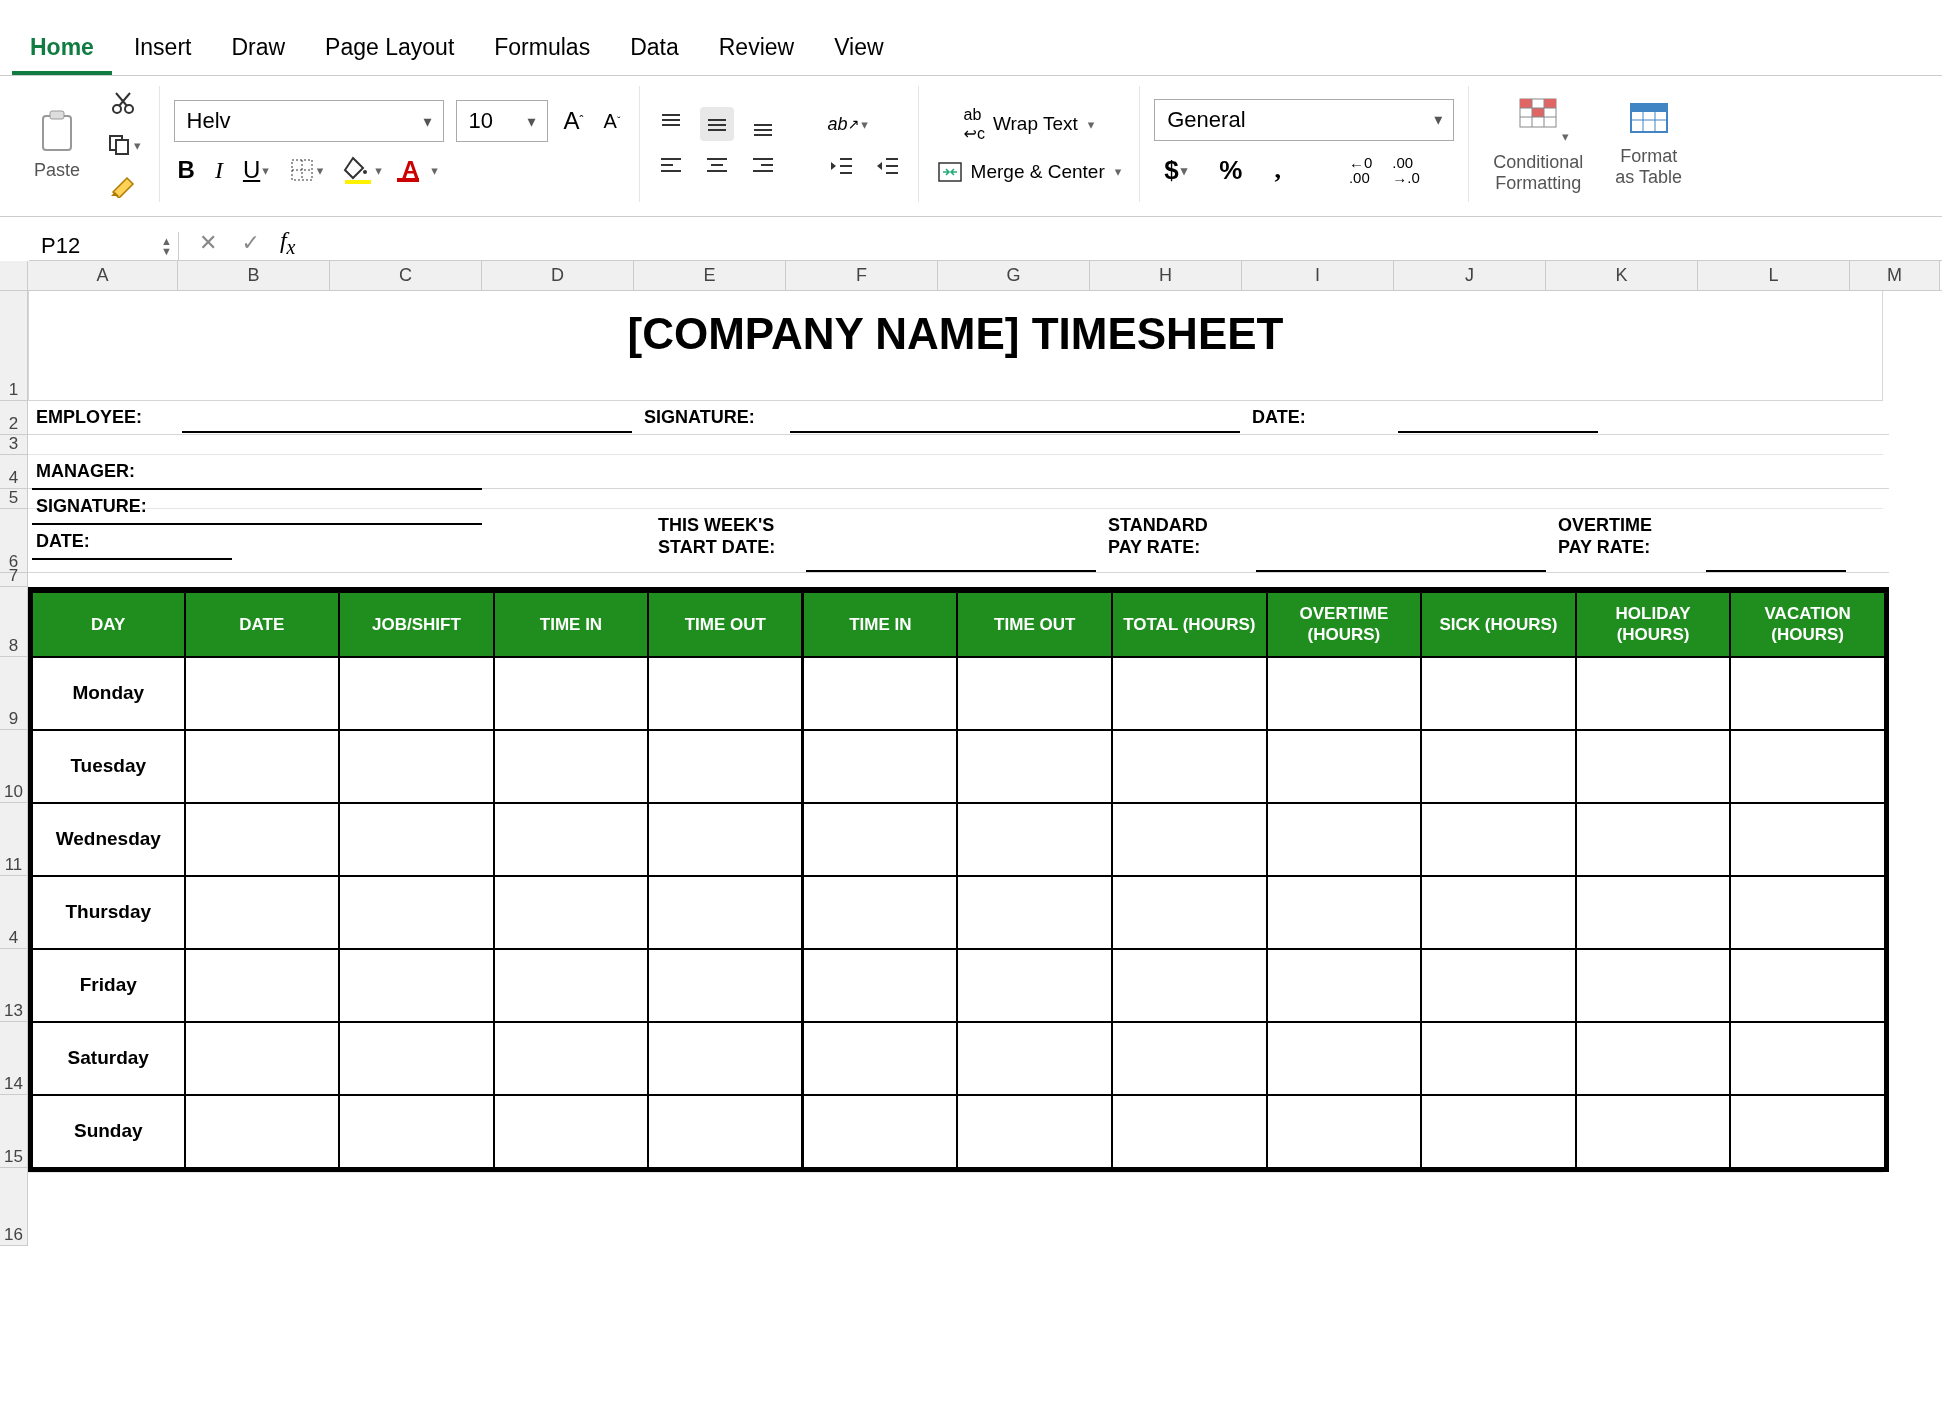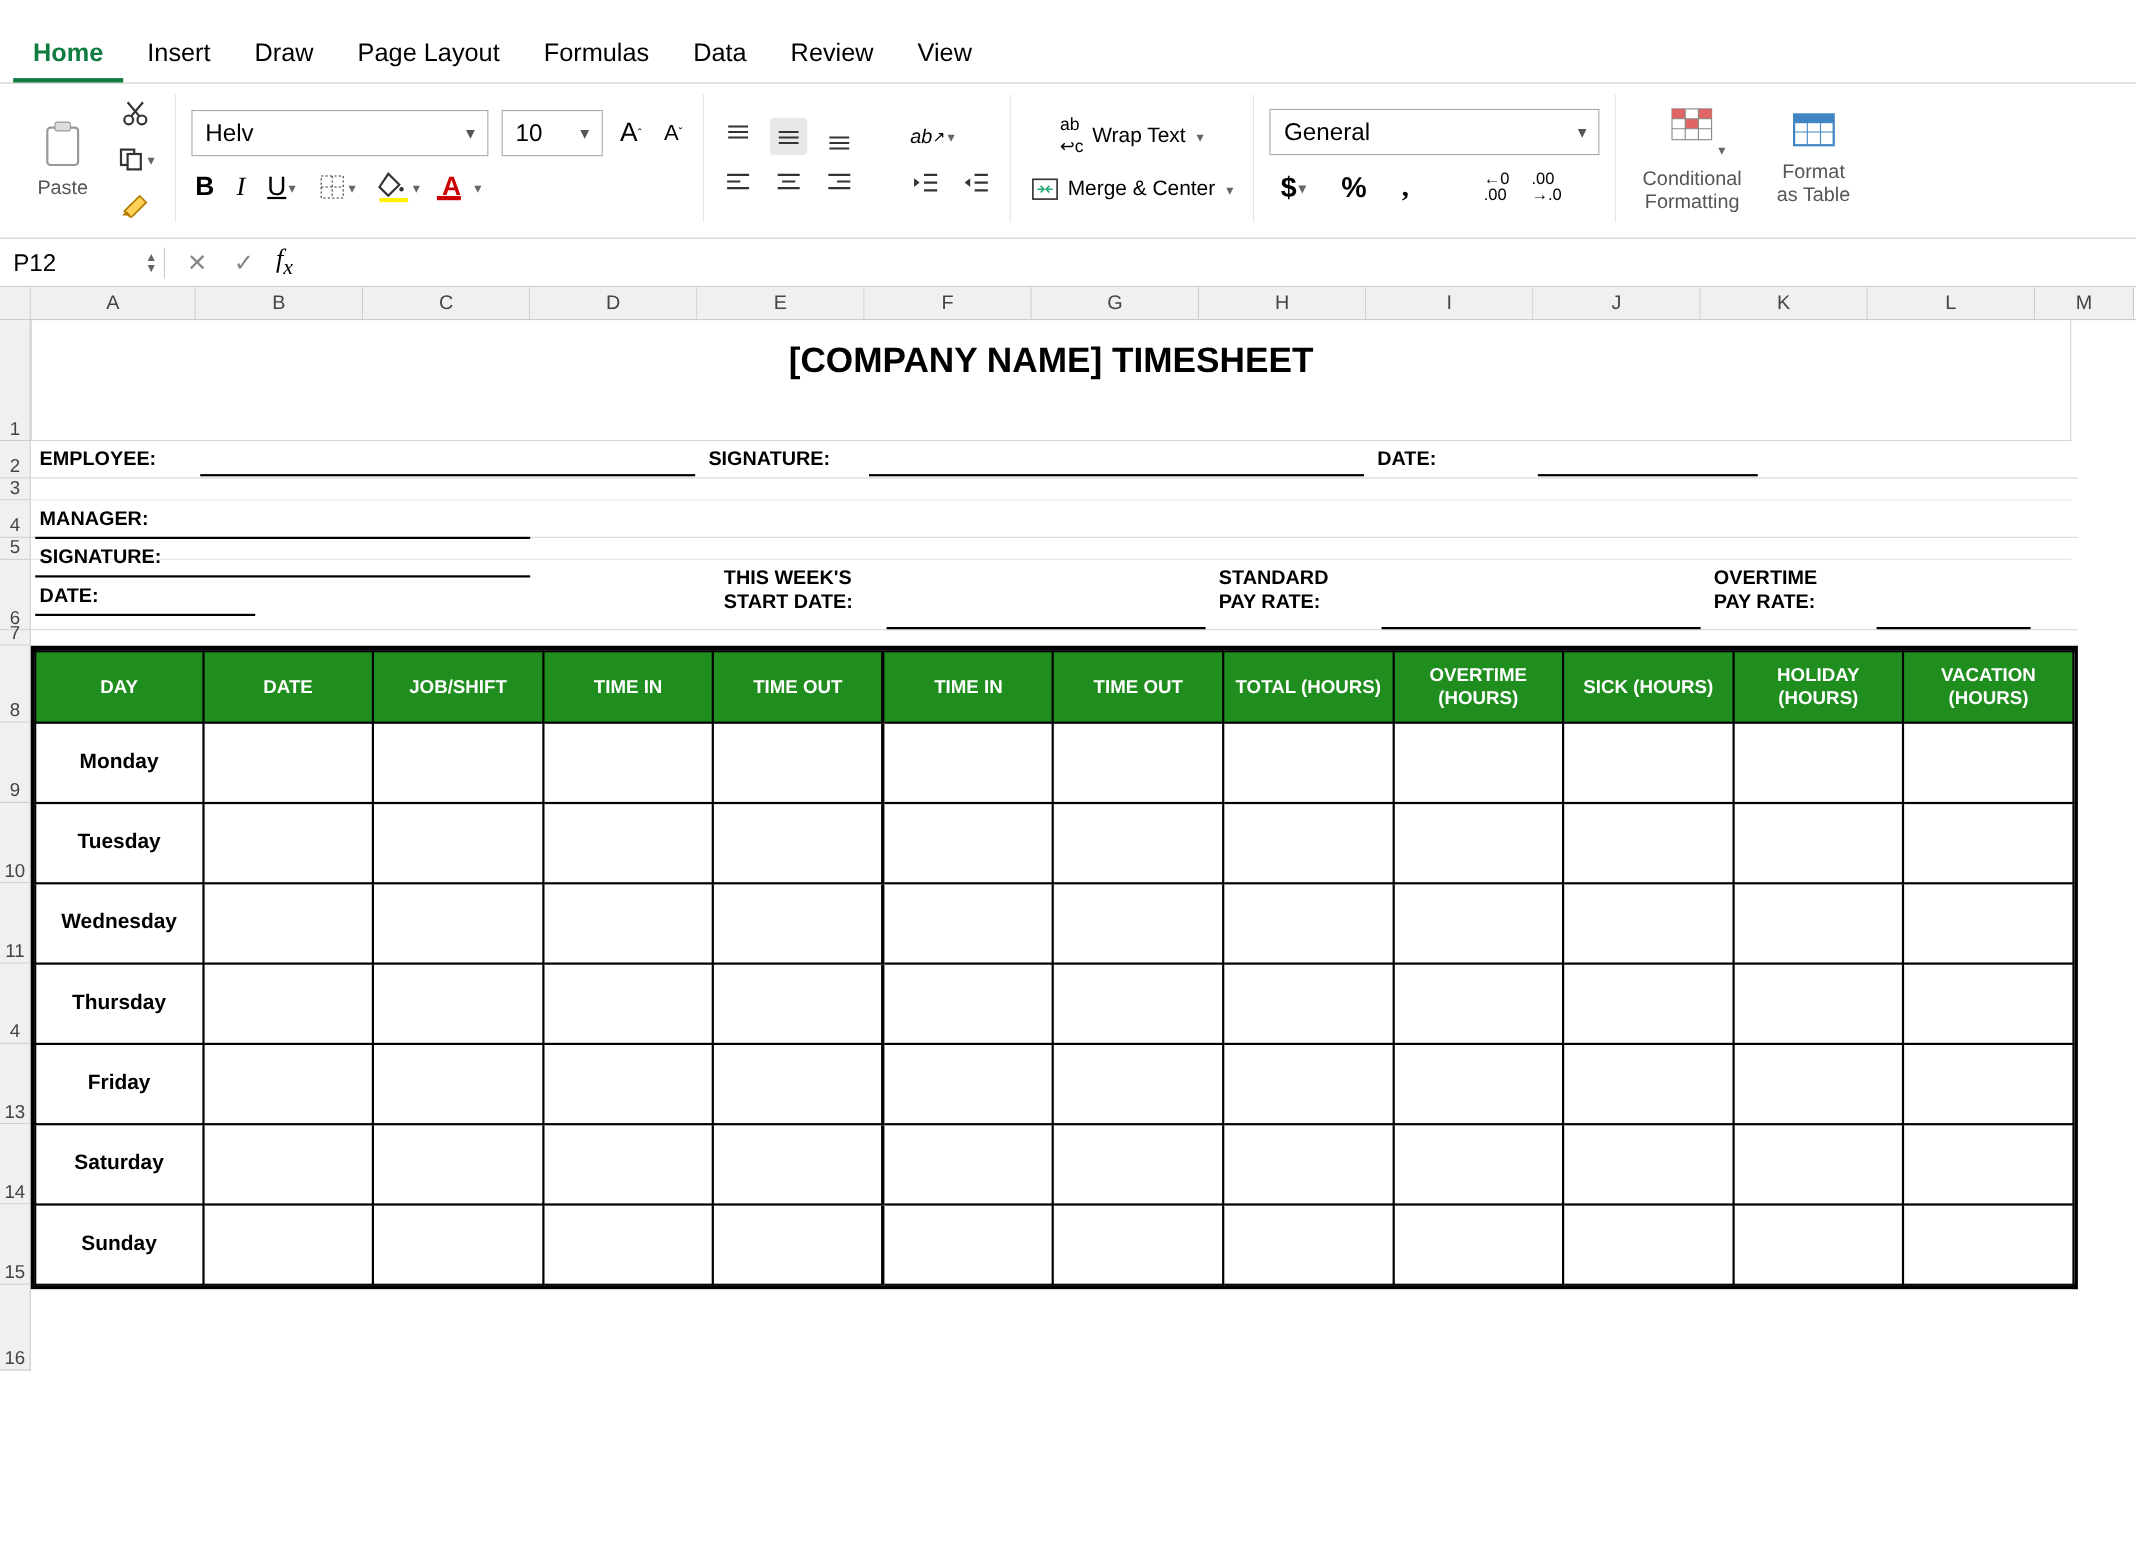--- a/index.html
+++ b/index.html
@@ -21,38 +21,38 @@
   .combo { display: flex; align-items: center; border: 1px solid #aaa; background: #fff; height: 42px; }
   .combo .val { padding: 0 12px; font-size: 22px; }
   .combo .arr { width: 30px; display: flex; justify-content: center; color: #555; }
   .ribbon-btn-large { display: flex; flex-direction: column; align-items: center; gap: 6px; padding: 0 10px; }
   .wrap-text-btn, .merge-btn { display: flex; align-items: center; gap: 8px; font-size: 19px; }
   .num-btn { font-size: 26px; font-weight: 700; margin: 0 6px; }
   .chevd { font-size: 13px; color: #666; margin-left:2px;}
   .sel { background: #e8e8e8; }
 
   
-  .fbar { display: flex; align-items: center; border-bottom: 1px solid #ccc; height: 44px; }
+  .fbar { display: flex; align-items: flex-end; border-bottom: 1px solid #ccc; height: 44px; margin-left: 29px; }
   .namebox { width: 150px; border-right: 1px solid #ccc; display: flex; align-items: center; padding: 0 10px; position: relative; }
   .namebox input { border: none; outline: none; font-size: 22px; width: 100px; }
   .spin { position: absolute; right: 6px; display: flex; flex-direction: column; line-height: 10px; font-size: 11px; color: #666; }
   .fx-btns { display: flex; align-items: center; gap: 16px; padding: 0 16px; color: #888; font-size: 22px; }
   .fx-label { font-style: italic; font-family: 'Times New Roman', serif; font-size: 24px; color: #000000; }
 
   
   .gridwrap { overflow: hidden; }
   .colheads { display: flex; border-bottom: 1px solid #ccc; }
   .corner { width: 28px; background: #f0f0f0; border-right: 1px solid #ccc; }
   .ch { background: #f0f0f0; border-right: 1px solid #ccc; text-align: center; font-size: 18px; color: #444; padding: 4px 0; }
   .gridbody { display: flex; }
   .rowheads { display: flex; flex-direction: column; width: 28px; }
   .rh { background: #f0f0f0; border-bottom: 1px solid #ccc; border-right: 1px solid #ccc; display: flex; align-items: flex-end; justify-content: center; font-size: 17px; color: #444; }
   .cells { position: relative; }
 
-  .sheet-title { font-size: 32px; font-weight: 800; text-align: center; padding: 18px 0; border: 1px solid #d6d6d6; border-top: none; }
+  .sheet-title { font-size: 44px; font-weight: 800; text-align: center; padding: 18px 0; border: 1px solid #d6d6d6; border-top: none; }
   .formrow { display: flex; border-bottom: 1px solid #d6d6d6; }
   .formcell { padding: 6px 8px; font-size: 18px; font-weight: 700; display:flex; align-items:center; }
   .uline { border-bottom: 2px solid #000; margin: 0 4px; height: 32px; }
 
   .tsheet { border-collapse: collapse; width: 1855px; }
   .tsheet th { background: #1f8e1f; color: #fff; font-size: 17px; font-weight: 800; padding: 10px 6px; border: 2px solid #000; text-align:center; line-height:1.25;}
   .tsheet td { border: 2px solid #000; height: 73px; text-align: center; font-size: 19px; font-weight: 700; background:#fff;}
   .tsheet .midborder { border-right: 3px solid #000; }
   .tsheet-wrap { border: 3px solid #000; border-top: 4px solid #000; }
 

